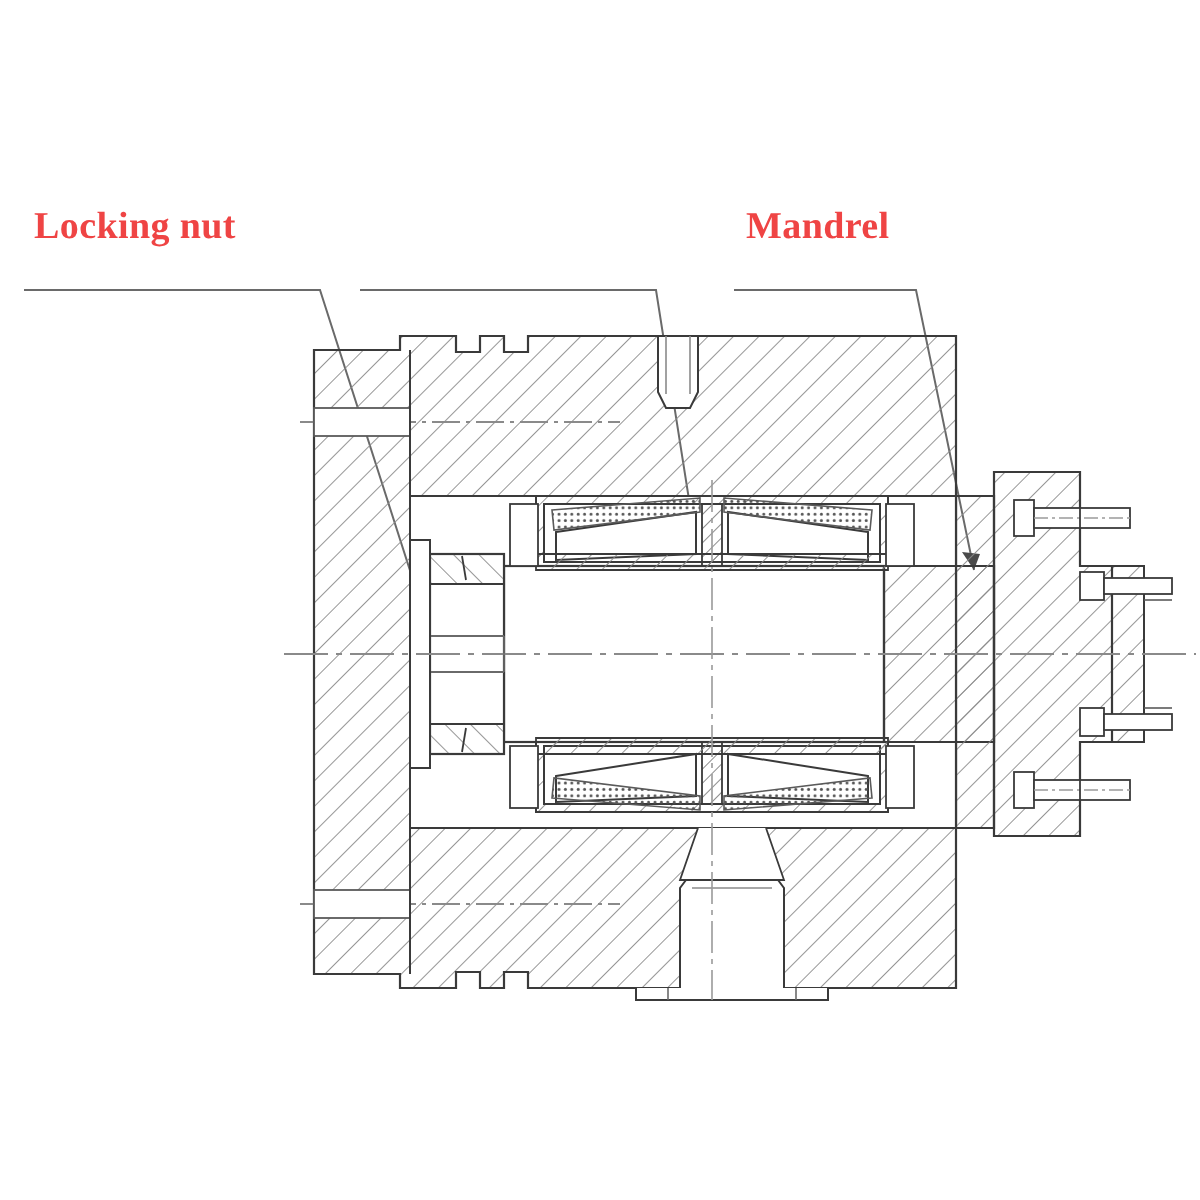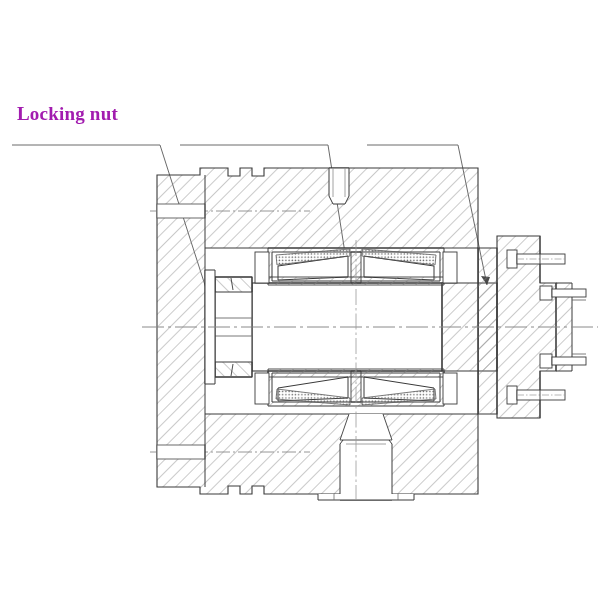--- a/index.html
+++ b/index.html
@@ -13,39 +13,40 @@
     height: 600px;
     background: #ffffff;
     overflow: hidden;
     font-family: "Liberation Serif", serif;
   }
   .label {
     position: absolute;
     font-family: "Liberation Serif", serif;
     font-weight: bold;
     font-size: 19px;
-    color: #a21caf;
+    color: #ef4444;
     white-space: nowrap;
     letter-spacing: 0.2px;
   }
   #lbl-locking { left: 17px; top: 103px; }
   #lbl-testbearing { left: 187px; top: 103px; }
   #lbl-mandrel { left: 373px; top: 103px; }
   #drawing {
     position: absolute;
     left: 0; top: 0;
     width: 600px; height: 600px;
   }
 </style>
 </head>
 <body>
 
 <div id="page">
 
   <span class="label" id="lbl-locking">Locking nut</span>
+  <span class="label" id="lbl-mandrel">Mandrel</span>
 
   <svg id="drawing" viewBox="0 0 600 600" xmlns="http://www.w3.org/2000/svg">
     <defs>
       <pattern id="hatch" width="9" height="9" patternTransform="rotate(45)" patternUnits="userSpaceOnUse">
         <line x1="0" y1="0" x2="0" y2="9" stroke="#8a8a8a" stroke-width="0.9"></line>
       </pattern>
       <pattern id="hatchR" width="9" height="9" patternTransform="rotate(-45)" patternUnits="userSpaceOnUse">
         <line x1="0" y1="0" x2="0" y2="9" stroke="#8a8a8a" stroke-width="0.9"></line>
       </pattern>
       <pattern id="hatchFine" width="5" height="5" patternTransform="rotate(45)" patternUnits="userSpaceOnUse">

